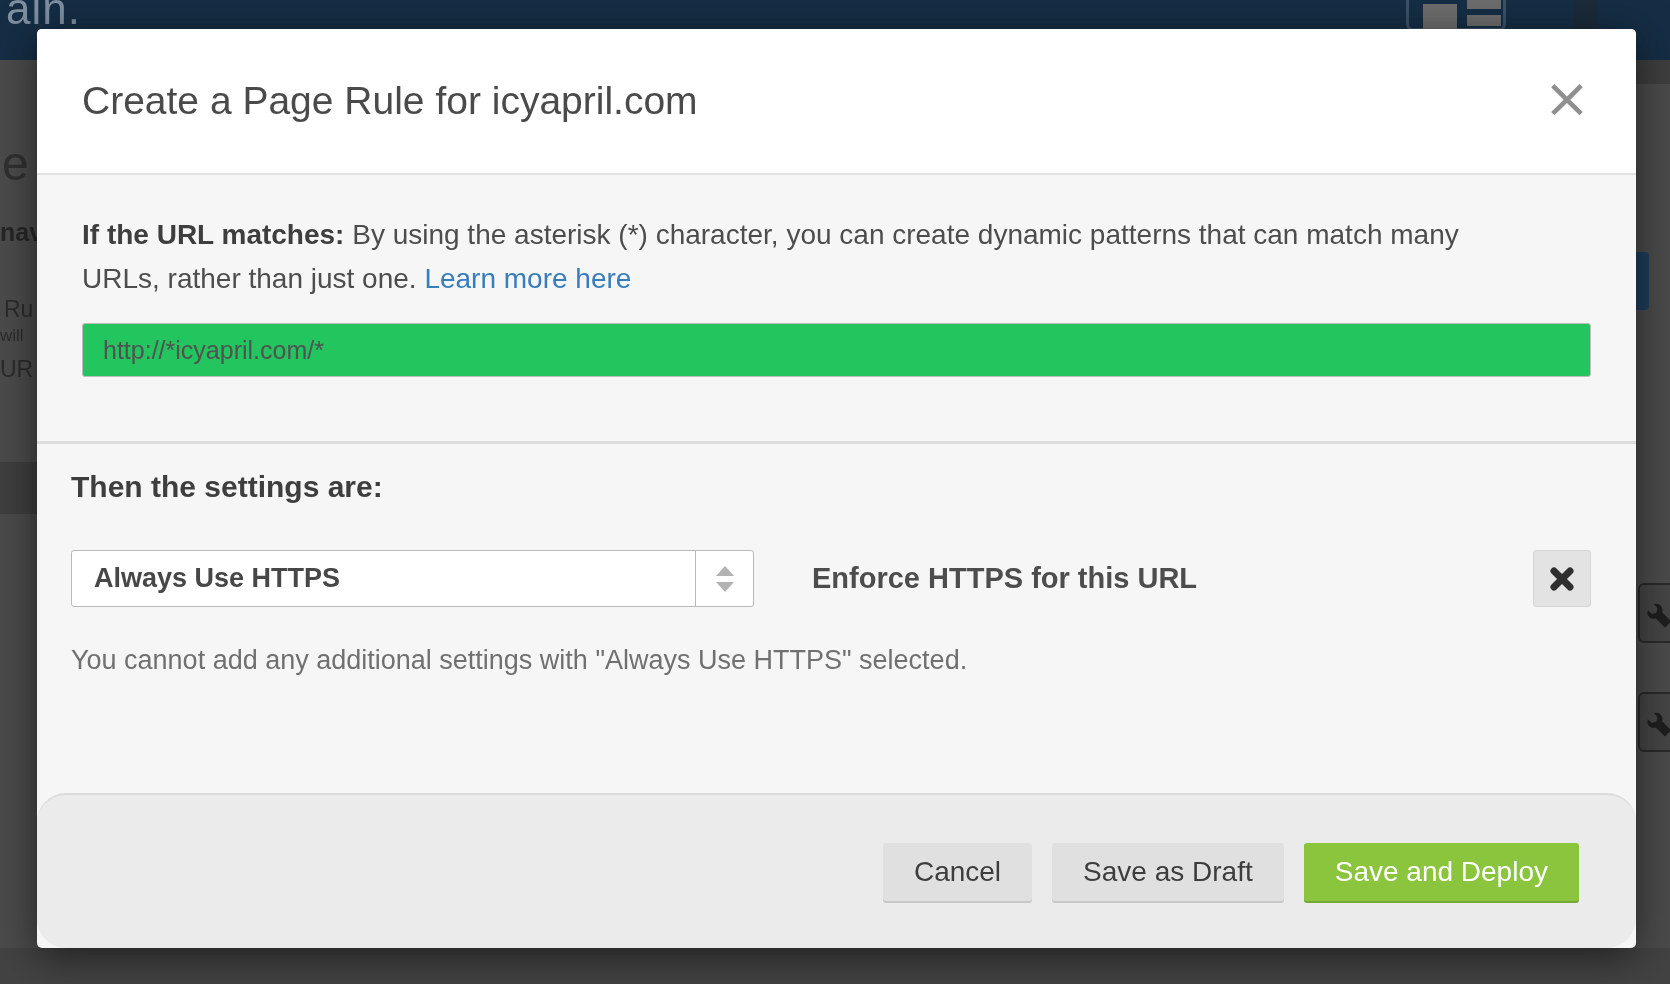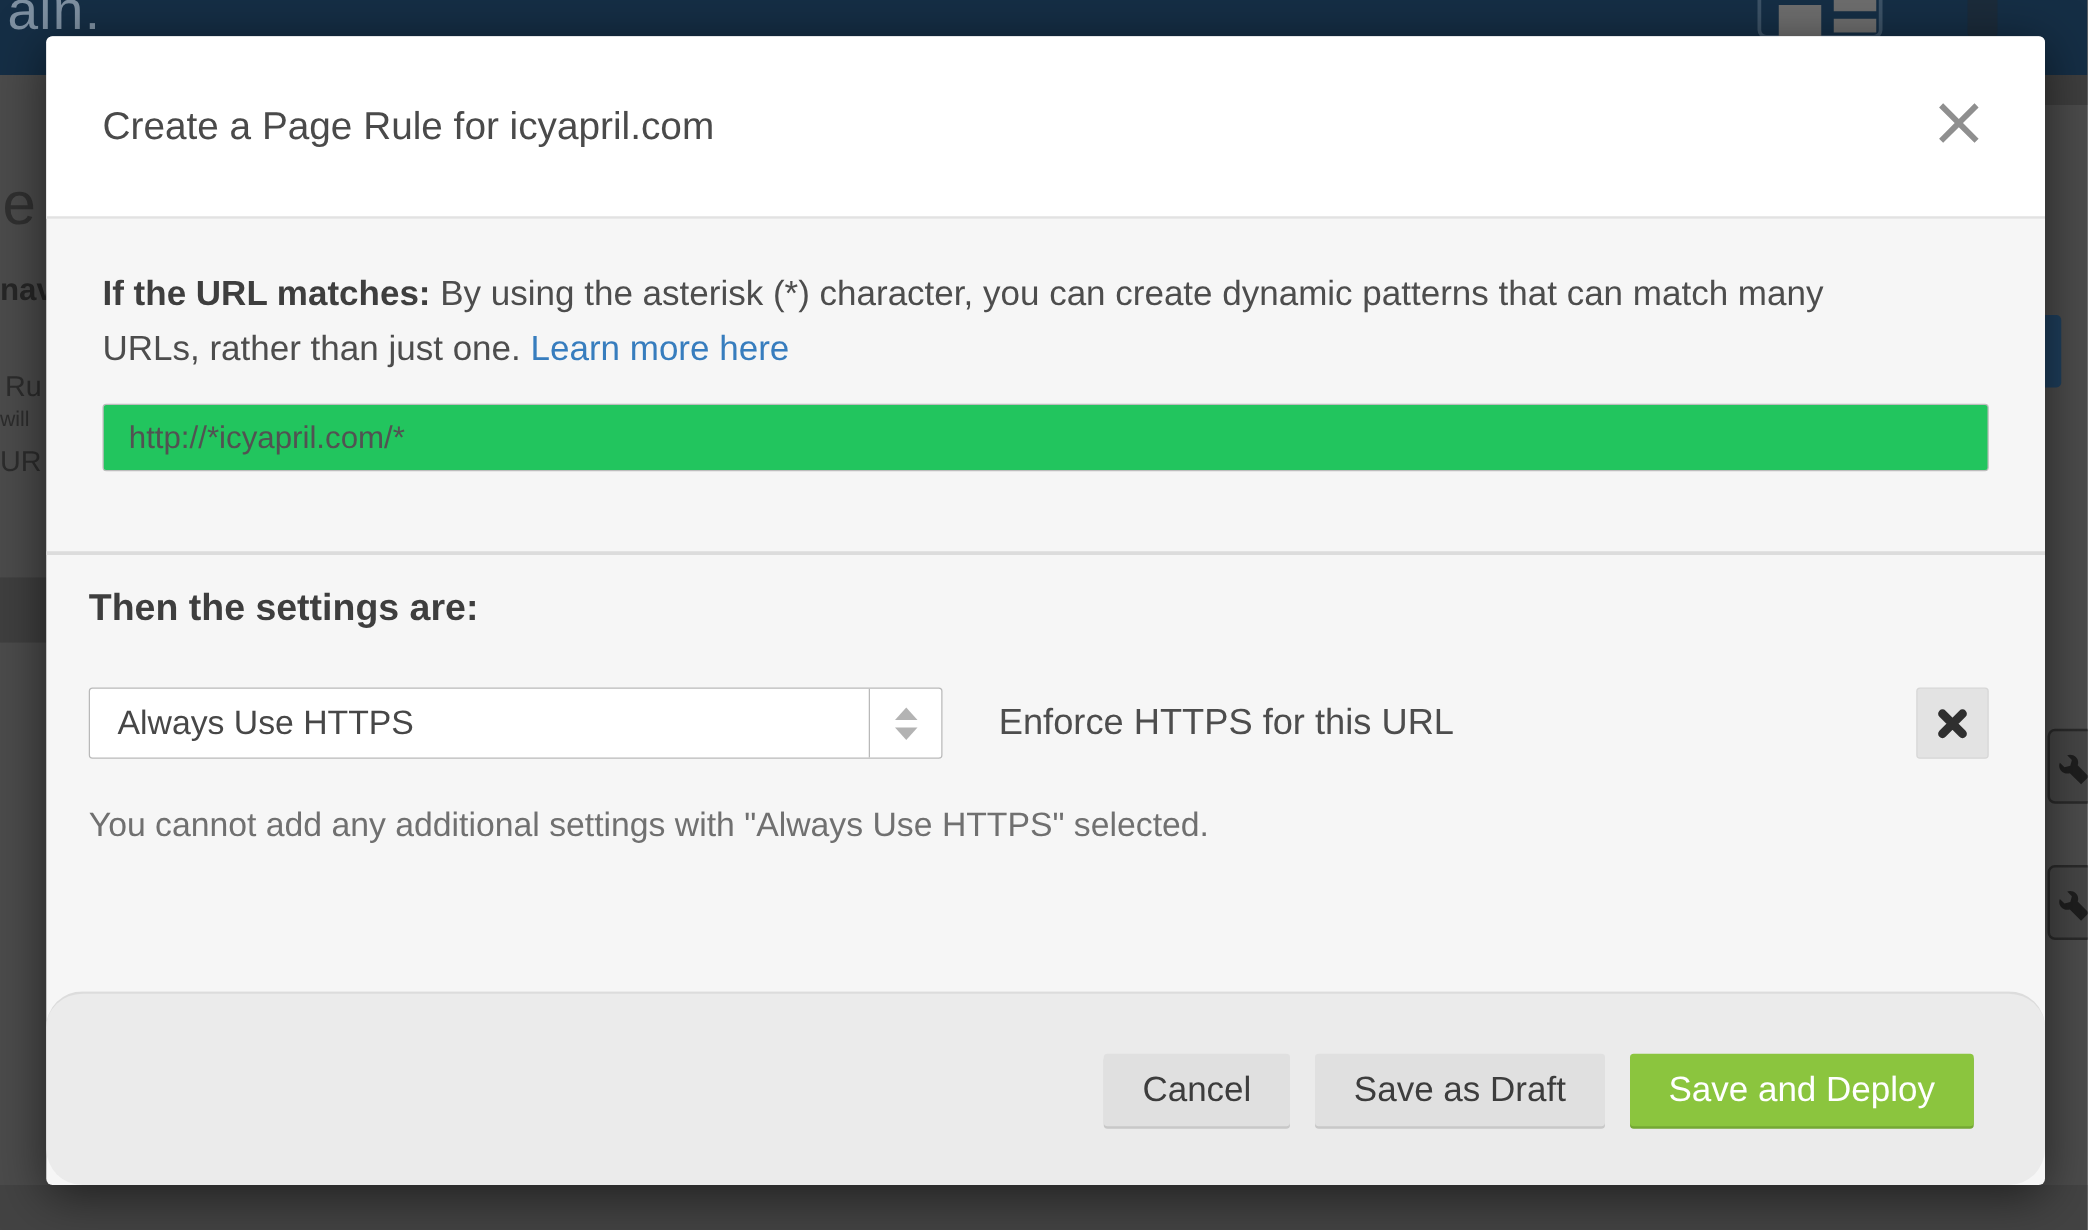--- a/index.html
+++ b/index.html
@@ -32,49 +32,49 @@
     border:2px solid #2a2a2a; border-radius:6px; display:flex; align-items:center; }
   .tool-a { top:583px; } .tool-b { top:692px; }
   .bd-tool-box svg { margin-left:4px; }
 
   
   .modal { position:absolute; left:37px; top:29px; width:1599px; height:919px;
     background:#f6f6f6; border-radius:5px; box-shadow:0 8px 40px rgba(0,0,0,.55); overflow:hidden; }
 
   .modal-header { position:relative; height:146px; background:#ffffff;
     border-bottom:2px solid #e2e2e2; display:flex; align-items:center; padding:0 45px; }
-  .modal-title { font-size:31px; color:#4a4a4a; }
+  .modal-title { font-size:39px; color:#4a4a4a; }
   .close-btn { position:absolute; right:44px; top:44px; width:50px; height:50px; border:0; background:none;
     cursor:pointer; color:#8f8f8f; font-size:56px; line-height:44px; text-align:center; font-family:"DejaVu Sans", sans-serif; }
 
   .section-url { padding:38px 45px 64px 45px; }
   .match-para { max-width:1400px; font-size:28px; line-height:44px; color:#4d4d4d; }
   .match-bold { font-weight:bold; color:#3e3e3e; }
   .learn-link { color:#377dbe; text-decoration:none; cursor:pointer; }
   .url-input { margin-top:22px; width:1509px; height:54px; background:#22c55e;
     border:1px solid #bdbdbd; border-radius:3px; padding:0 20px; font-size:25px; color:#525252;
     font-family:"Liberation Sans", sans-serif; }
 
   .section-divider { border-top:3px solid #dcdcdc; }
 
   .section-settings { padding:26px 45px 0 34px; }
   .settings-heading { font-size:30px; font-weight:bold; color:#3e3e3e; }
 
-  .setting-row { margin-top:46px; display:flex; align-items:center; }
+  .setting-row { margin-top:46px; display:flex; align-items:center;font-weight:bold; }
   .setting-select { width:683px; height:57px; background:#ffffff; border:1px solid #b9b9b9;
     border-radius:3px; display:flex; cursor:pointer; }
   .select-value-wrap { flex:1; display:flex; align-items:center; padding-left:22px; }
   .select-value { font-size:27px; color:#474747; }
   .select-stepper { width:58px; border-left:1px solid #b9b9b9; display:flex; flex-direction:column;
     align-items:center; justify-content:center; gap:6px; }
   .tri-up { width:0; height:0; border-left:9px solid transparent; border-right:9px solid transparent;
     border-bottom:10px solid #b3b3b3; }
   .tri-down { width:0; height:0; border-left:9px solid transparent; border-right:9px solid transparent;
     border-top:10px solid #b3b3b3; }
-  .setting-desc { margin-left:45px; font-size:29px; color:#4d4d4d; }
+  .setting-desc { margin-left:58px; font-size:29px; color:#4d4d4d; }
   .remove-btn { margin-left:auto; width:58px; height:57px; background:#e3e3e3; border:1px solid #d6d6d6;
     border-radius:3px; cursor:pointer; display:flex; align-items:center; justify-content:center; }
 
   .helper-text { margin-top:38px; font-size:27px; color:#707070; }
 
   .modal-footer { position:absolute; left:0; bottom:0; width:1599px; height:155px; background:#ebebeb;
     border-top:2px solid #dcdcdc; display:flex; align-items:center; justify-content:flex-end;
     padding-right:57px; gap:20px;border-radius:29px; }
   .btn { height:58px; border:0; border-radius:3px; font-size:28px; cursor:pointer;
     font-family:"Liberation Sans", sans-serif; padding:0 31px; }

